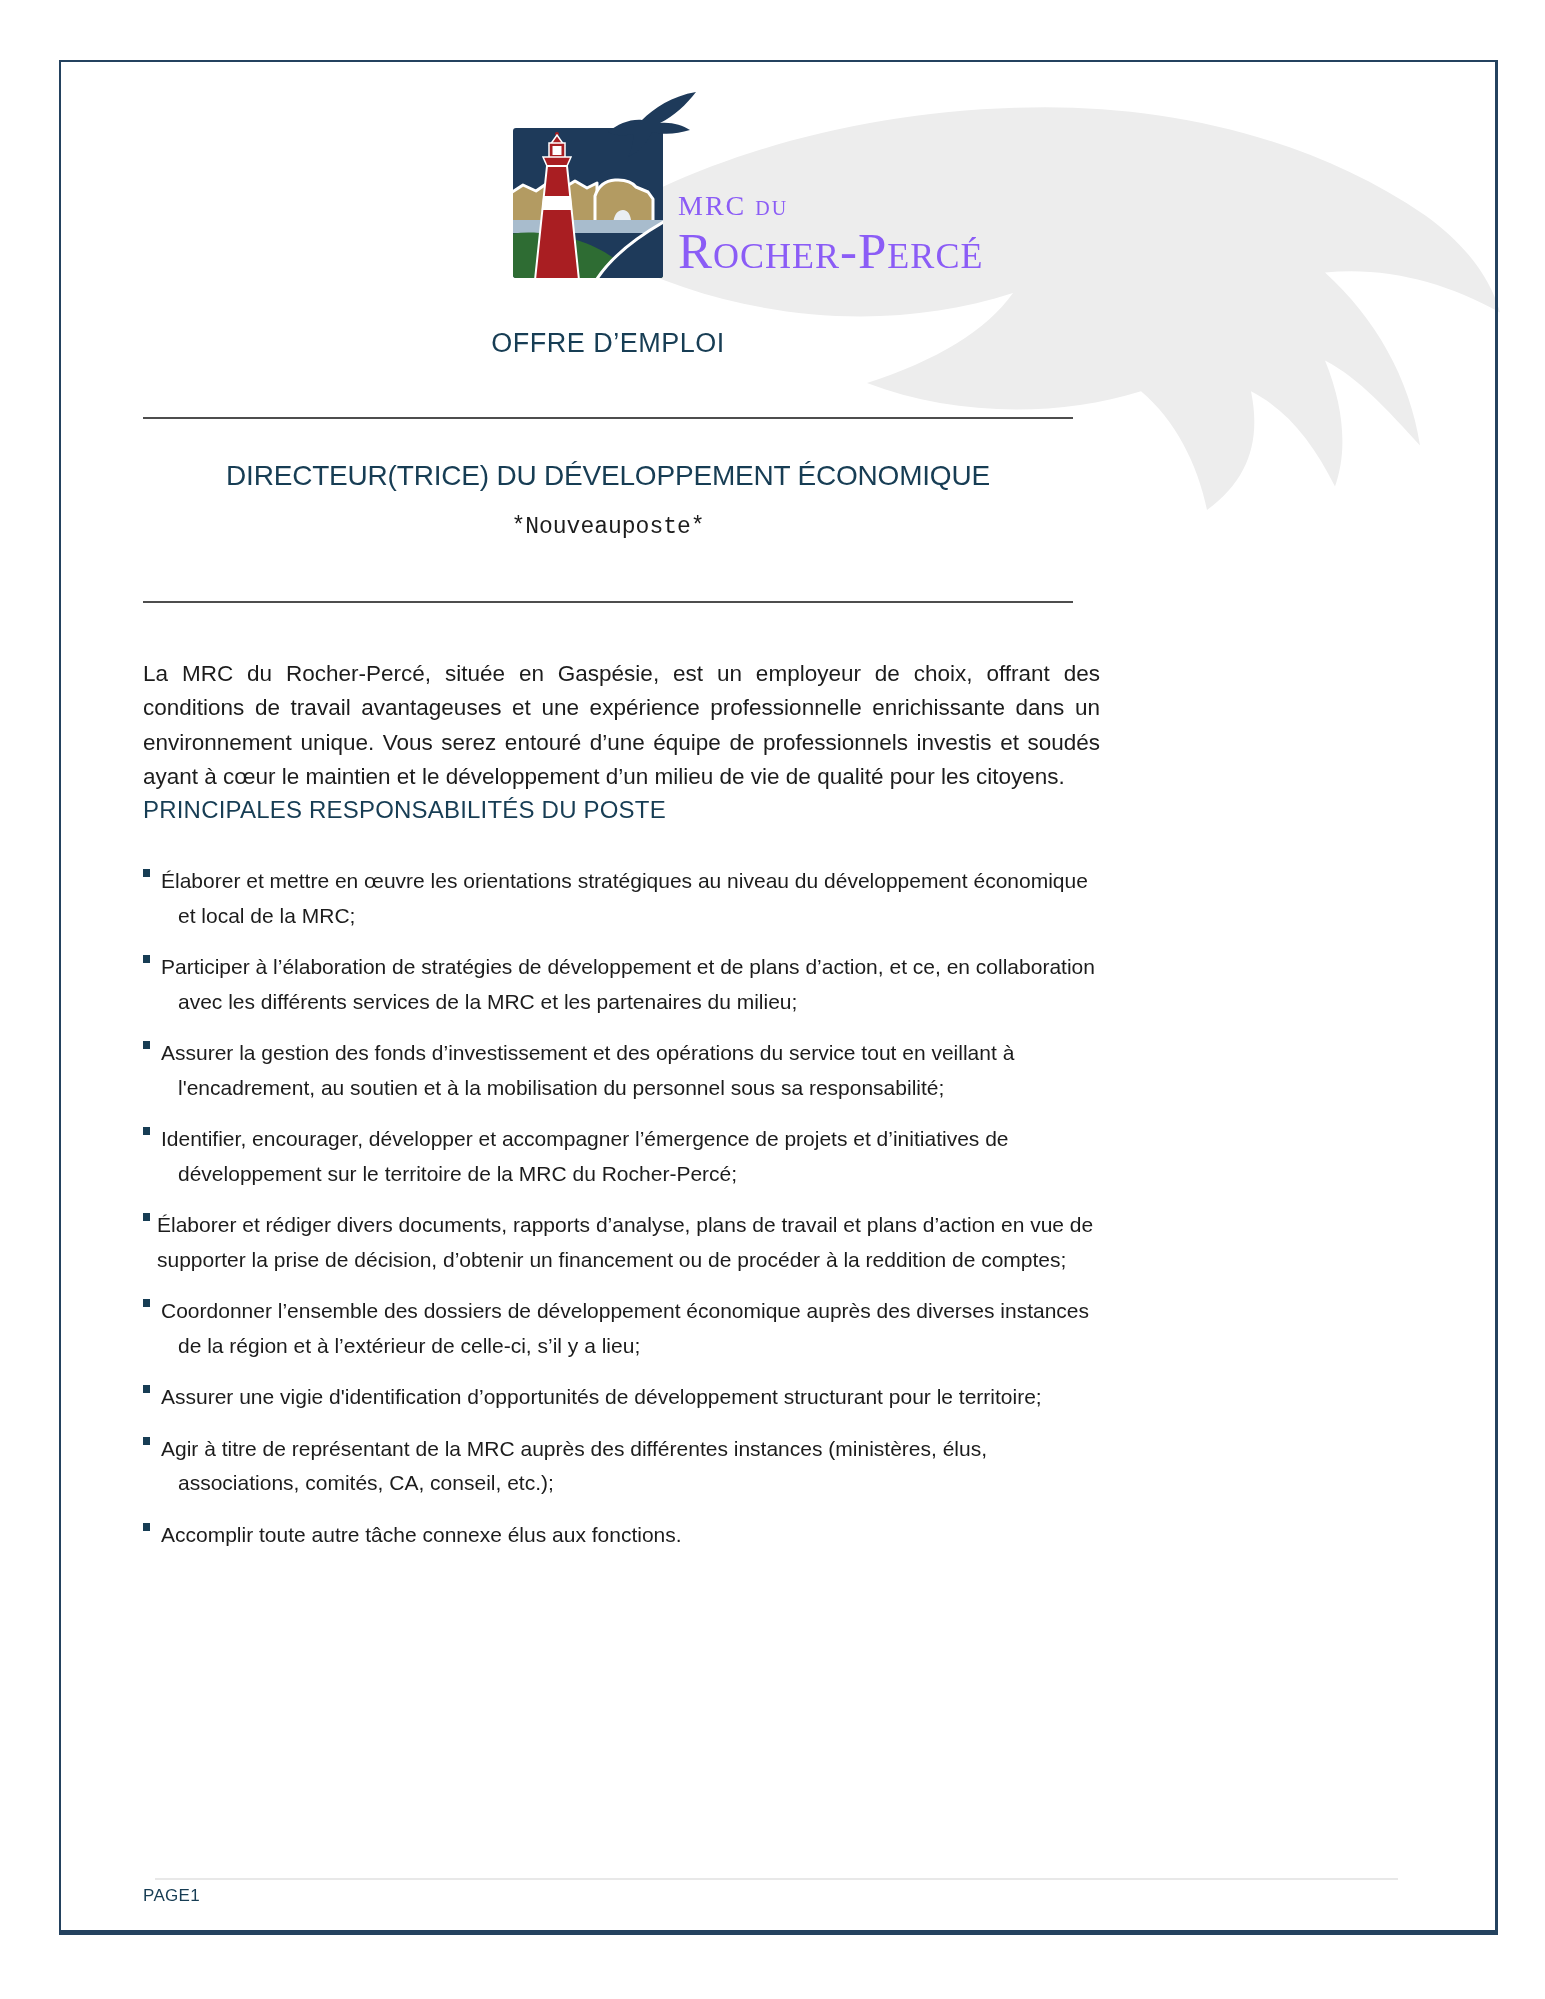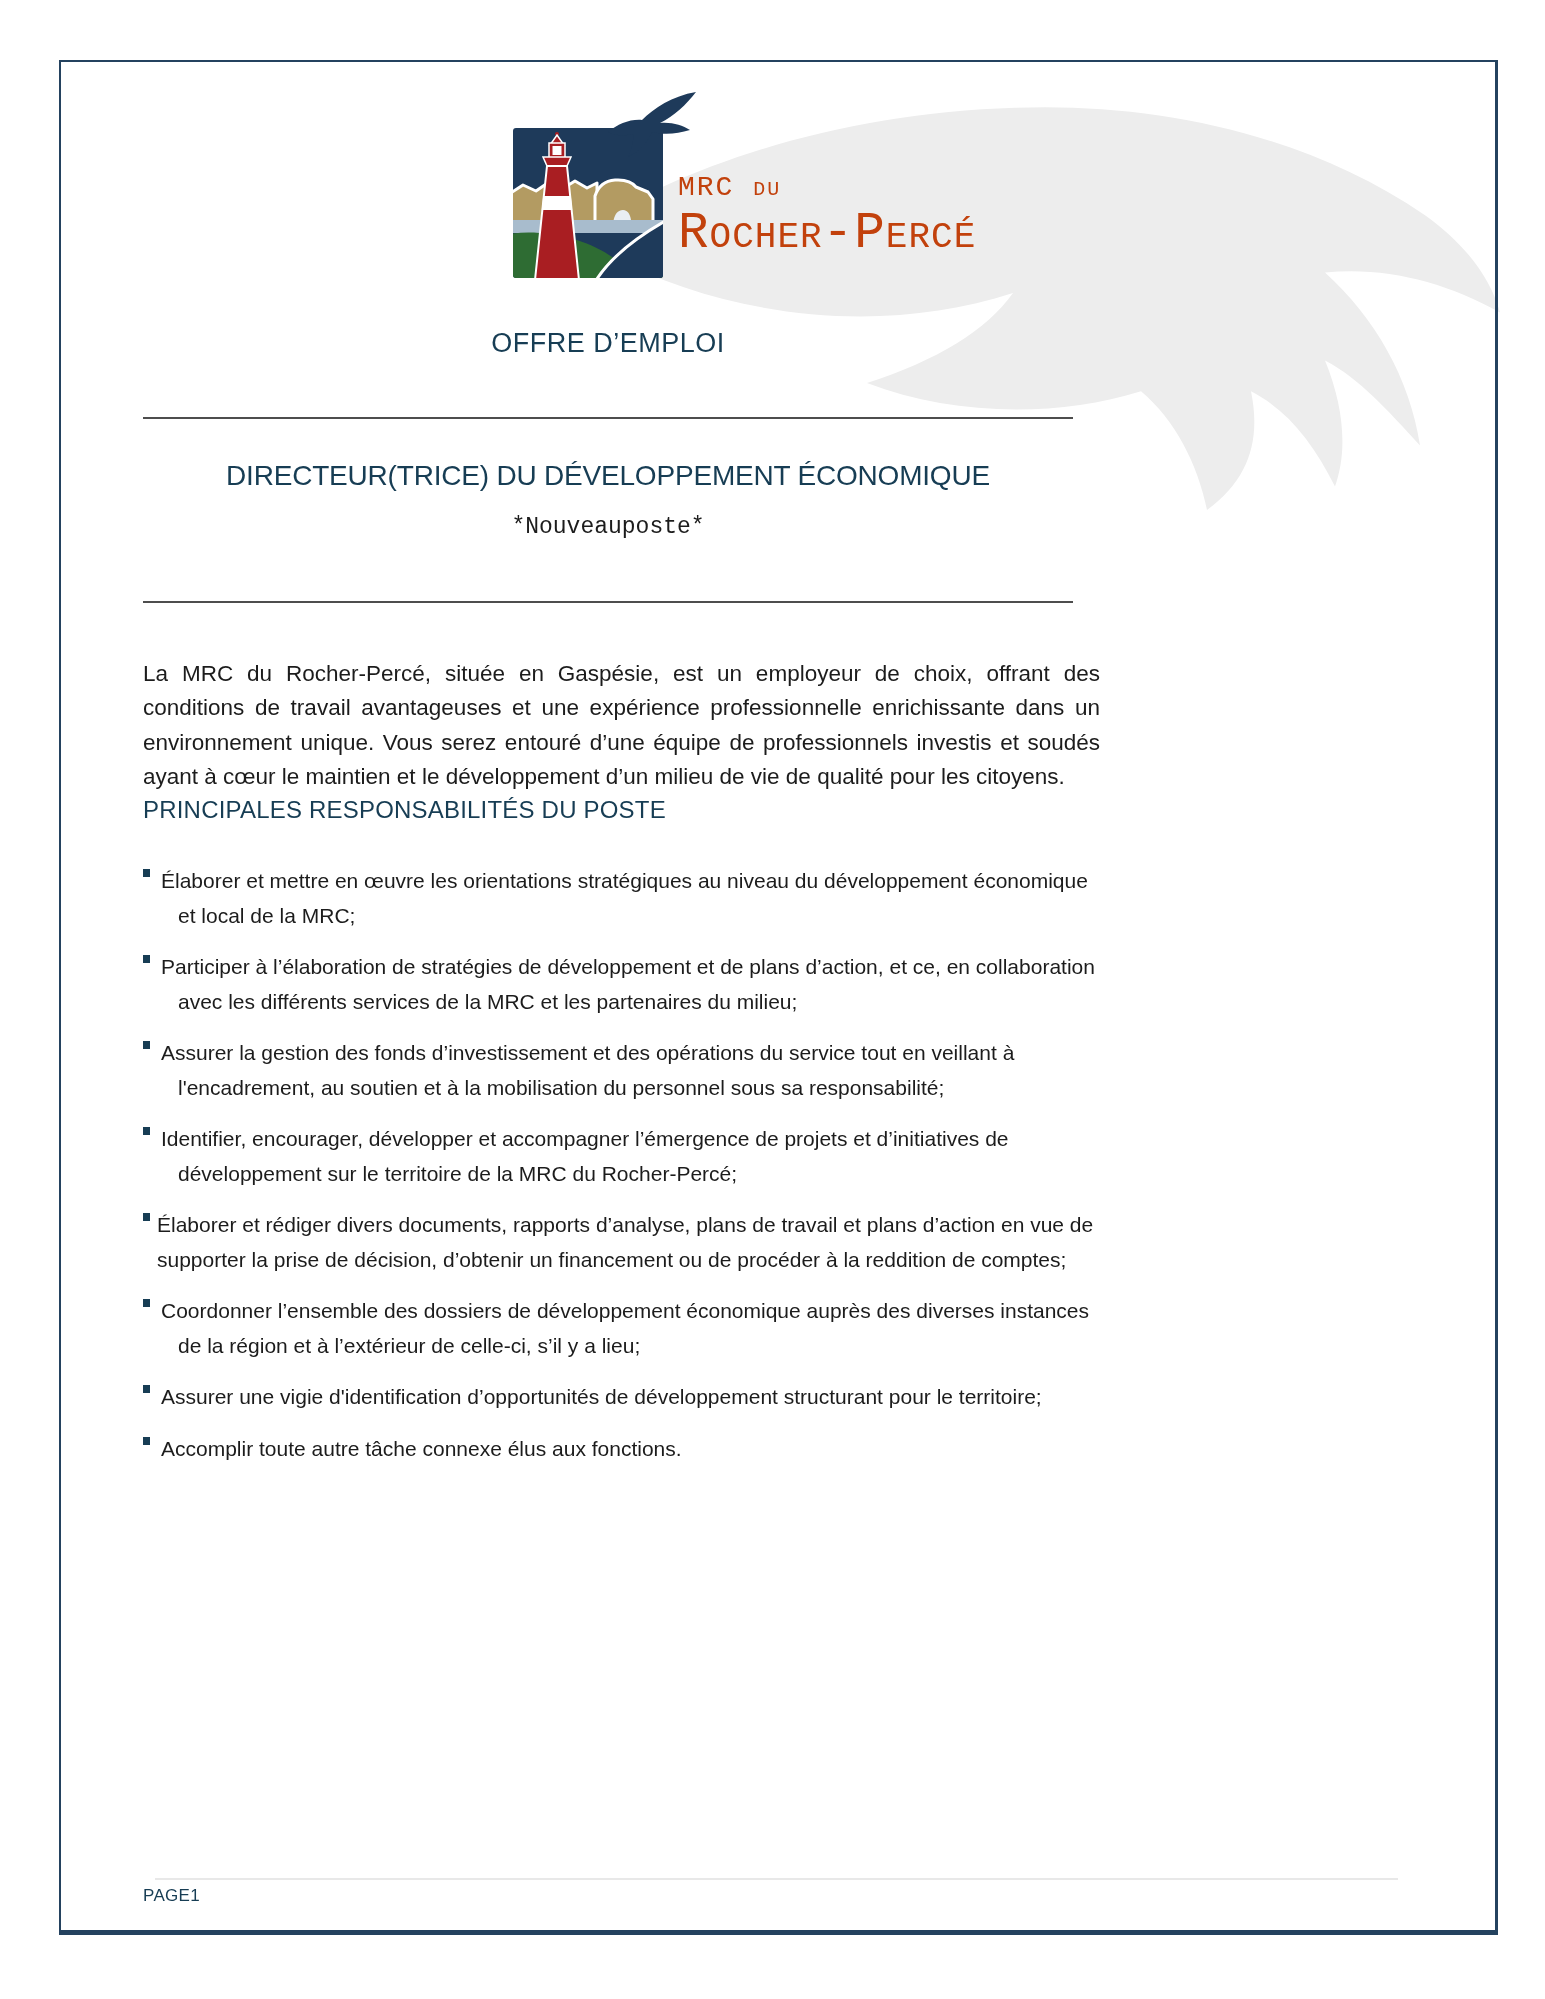--- a/index.html
+++ b/index.html
@@ -9,22 +9,22 @@
     color:#1c1c1c;
   }
   .page-border{
     position:absolute;left:59px;top:60px;width:1434px;height:1868px;
     border:2px solid #24425f;border-bottom-width:5px;border-right-width:3px;
     background:transparent;pointer-events:none;z-index:3;
   }
   .watermark{position:absolute;left:545px;top:72px;width:960px;height:440px;z-index:0;}
   .logo-square{position:absolute;left:513px;top:128px;width:150px;height:150px;z-index:1;}
   .gannet{position:absolute;left:600px;top:90px;width:104px;height:68px;z-index:2;}
-  .org-name{position:absolute;left:678px;top:174px;z-index:1;color:#c2410c;
-    font-family:Liberation Mono, monospace;line-height:1;}
+  .org-name{position:absolute;left:678px;top:192px;z-index:1;color:#8b5cf6;
+    font-family:Liberation Serif, serif;line-height:1;}
   .org-line1{font-size:28px;font-variant:small-caps;letter-spacing:2px;}
   .org-line2{font-size:51px;font-variant:small-caps;letter-spacing:1px;margin-top:6px;}
   .centered-col{position:absolute;left:143px;width:930px;text-align:center;z-index:1;}
   .doc-type{top:328px;font-size:27px;color:#173d54;letter-spacing:0.5px;}
   .rule{position:absolute;left:143px;width:930px;height:2px;background:#4d4d4d;z-index:1;}
   .rule-top{top:417px;}
   .rule-bottom{top:601px;}
   .job-title{top:460px;font-size:28px;color:#173d54;letter-spacing:-0.2px;}
   .job-subtitle{top:514px;font-size:23px;color:#1c1c1c;font-family:Liberation Mono, monospace;}
   .intro{
@@ -164,18 +164,22 @@
   <li>
     <span class="bullet"></span>
     <span>Coordonner l’ensemble des dossiers de développement économique auprès des diverses instances de la région et à l’extérieur de celle-ci, s’il y a lieu;</span>
   </li>
   <li>
     <span class="bullet"></span>
     <span>Assurer une vigie d'identification d’opportunités de développement structurant pour le territoire;</span>
   </li>
   <li>
     <span class="bullet"></span>
+    <span>Agir à titre de représentant de la MRC auprès des différentes instances (ministères, élus, associations, comités, CA, conseil, etc.);</span>
+  </li>
+  <li>
+    <span class="bullet"></span>
     <span>Accomplir toute autre tâche connexe élus aux fonctions.</span>
   </li>
 </ul>
 
 <div class="footer-rule"></div>
 <div class="page-number">PAGE1</div>
 
 </body></html>

